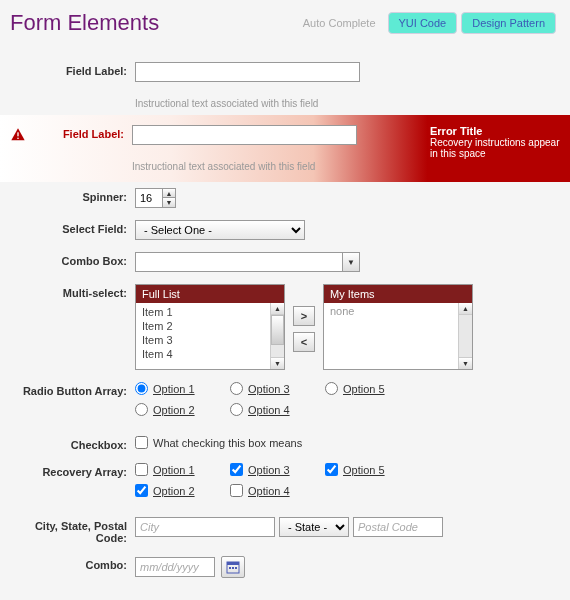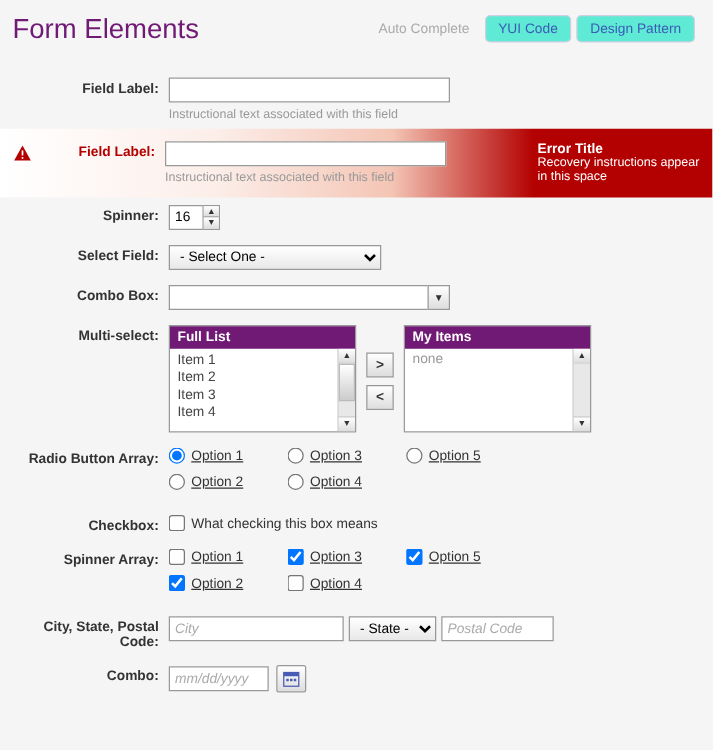--- a/index.html
+++ b/index.html
@@ -6,37 +6,37 @@
 body { font-family: Arial, Helvetica, sans-serif; font-size: 11px; color: #333; background: #f5f5f5; width: 570px; }
 .header { display: flex; align-items: center; padding: 10px 14px 20px 10px; }
 .header h1 { font-size: 22px; font-weight: normal; color: #701a75; flex: 1; }
 .header .ac { color: #aaa; font-size: 11px; margin-right: 8px; }
 .header .btn { display: inline-block; border: 1px solid #d0d0e0; border-radius: 4px; padding: 4px 10px; font-size: 11px; color: #3b5bb5; background: #5eead4; margin-left: 4px; cursor: pointer; }
 .row { display: flex; align-items: flex-start; padding: 6px 10px; }
 .label { width: 125px; text-align: right; font-weight: bold; font-size: 11px; color: #333; padding-right: 8px; padding-top: 3px; flex-shrink: 0; }
 .field { flex: 1; }
 .text-input { height: 20px; border: 1px solid #999; background: #fff; padding: 2px 4px; font-size: 11px; }
 .text-input.wide { width: 225px; }
-.hint { color: #999; font-size: 10px; margin-top: 4px; }
+.hint { color: #999; font-size: 10px; margin-top: 16px; }
 .error-row { background: linear-gradient(to right, #fff 0%, #fceee9 30%, #f4c5b5 55%, #b30000 75%, #b30000 100%); display: flex; align-items: flex-start; padding: 10px; }
 .error-row .warn-icon { width: 16px; height: 16px; margin-right: 6px; margin-top: 2px; }
 .error-box { color: #fff; font-size: 10px; padding-left: 10px; width: 140px; }
 .error-box .et { font-weight: bold; font-size: 11px; }
 .spinner-wrap { display: inline-flex; align-items: stretch; }
 .spinner-input { width: 28px; height: 20px; border: 1px solid #999; text-align: left; padding: 0 4px; font-size: 11px; }
 .spin-btns { display: flex; flex-direction: column; border: 1px solid #999; border-left: none; }
 .spin-btns div { width: 12px; height: 9px; font-size: 7px; line-height: 9px; text-align: center; background: linear-gradient(#fff,#ddd); cursor: pointer; }
 .spin-btns div:first-child { border-bottom: 1px solid #999; }
 select.sel { height: 20px; border: 1px solid #999; background: linear-gradient(#fff,#e8e8e8); font-size: 11px; padding: 1px 4px; }
 .combo { display: flex; width: 225px; }
 .combo input { flex: 1; border: 1px solid #999; border-right: none; height: 20px; padding: 2px 4px; font-size: 11px; }
 .combo .cb-btn { width: 18px; border: 1px solid #999; background: linear-gradient(#fff,#ddd); display: flex; align-items: center; justify-content: center; font-size: 8px; }
 .multi-wrap { display: flex; gap: 8px; align-items: flex-start; }
 .listbox { width: 150px; border: 1px solid #999; background: #fff; }
-.listbox .lh { background: #701a75; color: #fff; font-size: 11px; font-weight: bold; padding: 3px 6px; }
+.listbox .lh { background: #7f1d1d; color: #fff; font-size: 11px; font-weight: normal; padding: 3px 6px; }
 .listbox .lb-body { position: relative; height: 66px; overflow: hidden; }
 .listbox .lb-items { padding: 2px 0; }
 .listbox .lb-items div { padding: 1px 6px; font-size: 11px; color: #444; }
 .listbox .sbar { position: absolute; right: 0; top: 0; width: 14px; height: 100%; border-left: 1px solid #ccc; background: #f0f0f0; display: flex; flex-direction: column; }
 .listbox .sbar .sbtn { height: 12px; background: linear-gradient(#fff,#ddd); border-bottom: 1px solid #ccc; font-size: 7px; text-align: center; line-height: 12px; }
 .listbox .sbar .sbtn.bot { border-bottom: none; border-top: 1px solid #ccc; }
 .listbox .sbar .strack { flex: 1; background: #e8e8e8; }
 .listbox .sbar .sthumb { width: 100%; height: 30px; background: linear-gradient(#fff,#ccc); border: 1px solid #bbb; }
 .transfer-btns { display: flex; flex-direction: column; gap: 6px; margin-top: 22px; }
 .tbtn { width: 22px; height: 20px; border: 1px solid #999; background: linear-gradient(#fff,#ddd); font-size: 11px; font-weight: bold; text-align: center; line-height: 18px; cursor: pointer; }
@@ -194,21 +194,21 @@
   <div class="label">Checkbox:</div>
   <div class="field">
     <label class="opt">
         <input id="cb-single" type="checkbox" style="">
         <span>What checking this box means</span>
       </label>
   </div>
 </div>
 
 <div class="row">
-  <div class="label">Spinner Array:</div>
+  <div class="label">Recovery Array:</div>
   <div class="field">
     <div class="opts col3">
       <label class="opt">
           <input type="checkbox" style="">
           <span>Option 1</span>
         </label>
       <label class="opt">
           <input type="checkbox" checked="" style="">
           <span>Option 3</span>
         </label>

